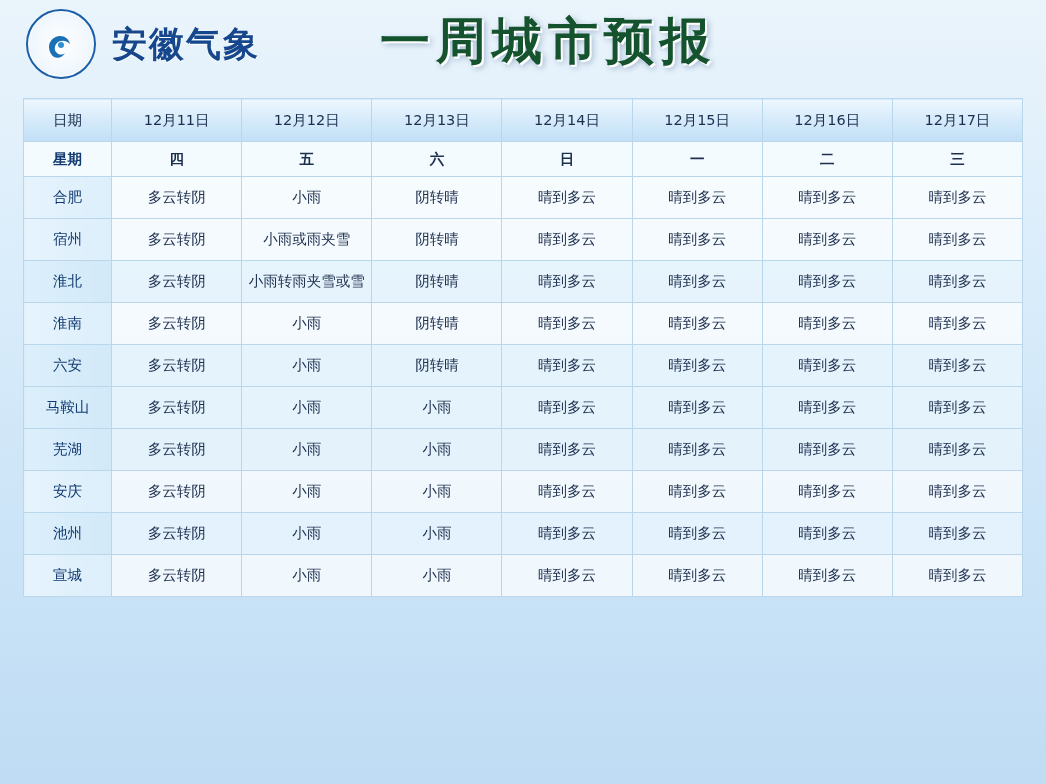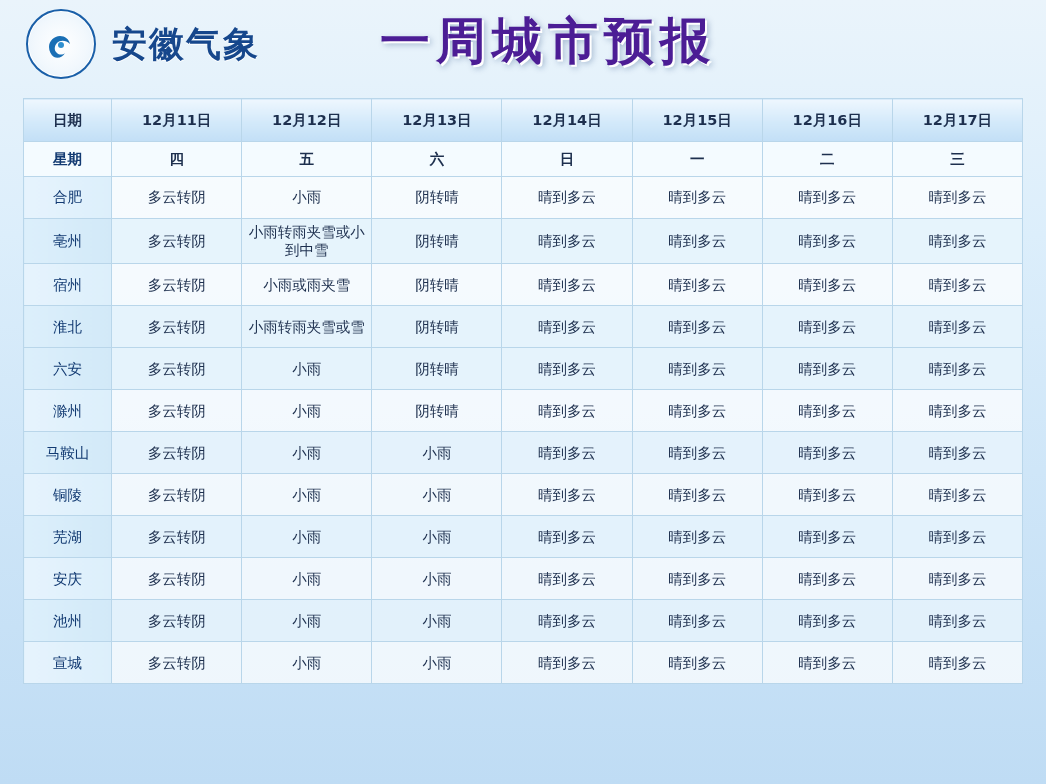--- a/index.html
+++ b/index.html
@@ -56,21 +56,21 @@
     text-shadow: 0 1px 0 #ffffff;
   }
   .title {
     position: absolute;
     left: 380px;
     top: 8px;
     font-size: 50px;
     font-weight: bold;
     letter-spacing: 6px;
     font-family: "DejaVu Serif", serif;
-    color: #4c1d95;
+    color: #14532d;
     text-shadow: 2px 2px 0 #ffffff, 3px 3px 6px rgba(10,50,110,0.35);
   }
   
   .table-wrap {
     position: absolute;
     left: 23px;
     top: 98px;
     width: 1000px;
   }
   table.fc {
@@ -84,21 +84,21 @@
     border: 1px solid #b9d6ea;
     text-align: center;
     font-size: 14.5px;
     color: #1d2f4e;
     padding: 4px 2px;
     line-height: 1.25;
     font-family: "DejaVu Sans", sans-serif;
   }
   thead th {
     height: 34px;
-    font-weight: bold;
+    font-weight: normal;
     font-size: 15px;
     color: #1a3a70;
     background: linear-gradient(180deg, #eef7fe 0%, #d3e9fa 55%, #c2dff6 100%);
   }
   tbody tr.weekrow td {
     height: 26px;
     font-weight: bold;
     background: #f4fbff;
   }
   tbody td.cityname {
@@ -173,82 +173,62 @@
       <tr>
             <td class="cityname">合肥</td>
             <td>多云转阴</td>
             <td>小雨</td>
             <td>阴转晴</td>
             <td>晴到多云</td>
             <td>晴到多云</td>
             <td>晴到多云</td>
             <td>晴到多云</td>
           </tr>
-          <tr class="alt">
-            <td class="cityname">亳州</td>
-            <td>多云转阴</td>
-            <td>小雨转雨夹雪或小到中雪</td>
-            <td>阴转晴</td>
-            <td>晴到多云</td>
-            <td>晴到多云</td>
-            <td>晴到多云</td>
-            <td>晴到多云</td>
-          </tr>
           <tr>
             <td class="cityname">宿州</td>
             <td>多云转阴</td>
             <td>小雨或雨夹雪</td>
             <td>阴转晴</td>
             <td>晴到多云</td>
             <td>晴到多云</td>
             <td>晴到多云</td>
             <td>晴到多云</td>
           </tr>
           <tr class="alt">
             <td class="cityname">淮北</td>
             <td>多云转阴</td>
             <td>小雨转雨夹雪或雪</td>
             <td>阴转晴</td>
             <td>晴到多云</td>
             <td>晴到多云</td>
             <td>晴到多云</td>
             <td>晴到多云</td>
           </tr>
+          <tr>
+            <td class="cityname">淮南</td>
+            <td>多云转阴</td>
+            <td>小雨</td>
+            <td>阴转晴</td>
+            <td>晴到多云</td>
+            <td>晴到多云</td>
+            <td>晴到多云</td>
+            <td>晴到多云</td>
+          </tr>
           <tr class="alt">
             <td class="cityname">六安</td>
             <td>多云转阴</td>
             <td>小雨</td>
             <td>阴转晴</td>
             <td>晴到多云</td>
             <td>晴到多云</td>
             <td>晴到多云</td>
             <td>晴到多云</td>
           </tr>
-          <tr>
-            <td class="cityname">滁州</td>
-            <td>多云转阴</td>
-            <td>小雨</td>
-            <td>阴转晴</td>
-            <td>晴到多云</td>
-            <td>晴到多云</td>
-            <td>晴到多云</td>
-            <td>晴到多云</td>
-          </tr>
           <tr class="alt">
             <td class="cityname">马鞍山</td>
-            <td>多云转阴</td>
-            <td>小雨</td>
-            <td>小雨</td>
-            <td>晴到多云</td>
-            <td>晴到多云</td>
-            <td>晴到多云</td>
-            <td>晴到多云</td>
-          </tr>
-          <tr>
-            <td class="cityname">铜陵</td>
             <td>多云转阴</td>
             <td>小雨</td>
             <td>小雨</td>
             <td>晴到多云</td>
             <td>晴到多云</td>
             <td>晴到多云</td>
             <td>晴到多云</td>
           </tr>
           <tr class="alt">
             <td class="cityname">芜湖</td>

